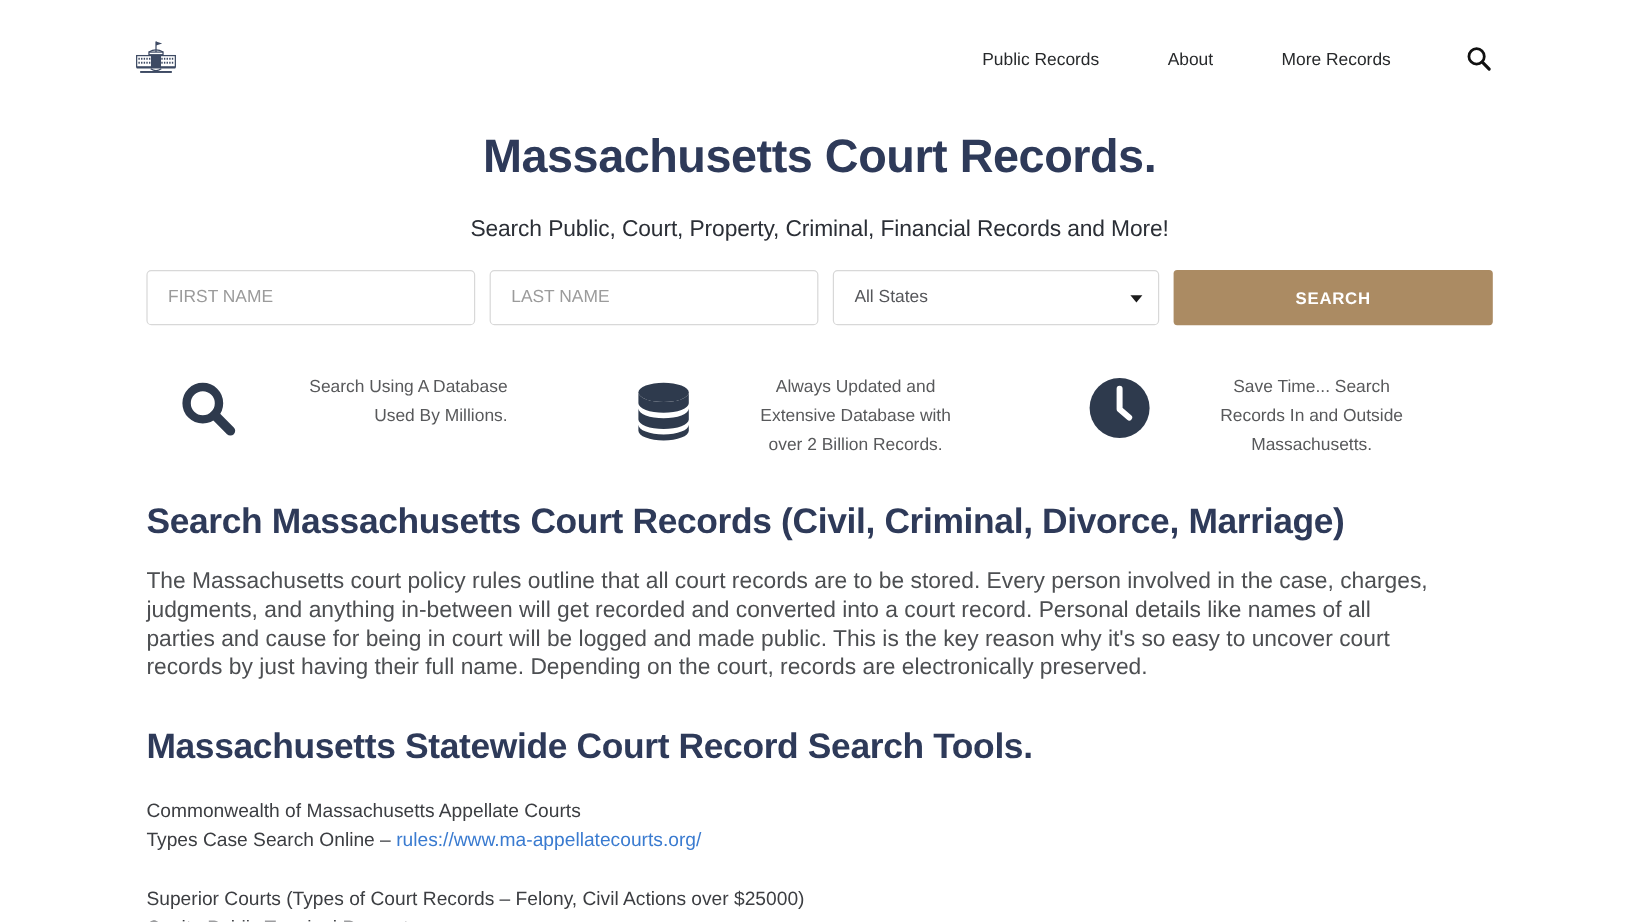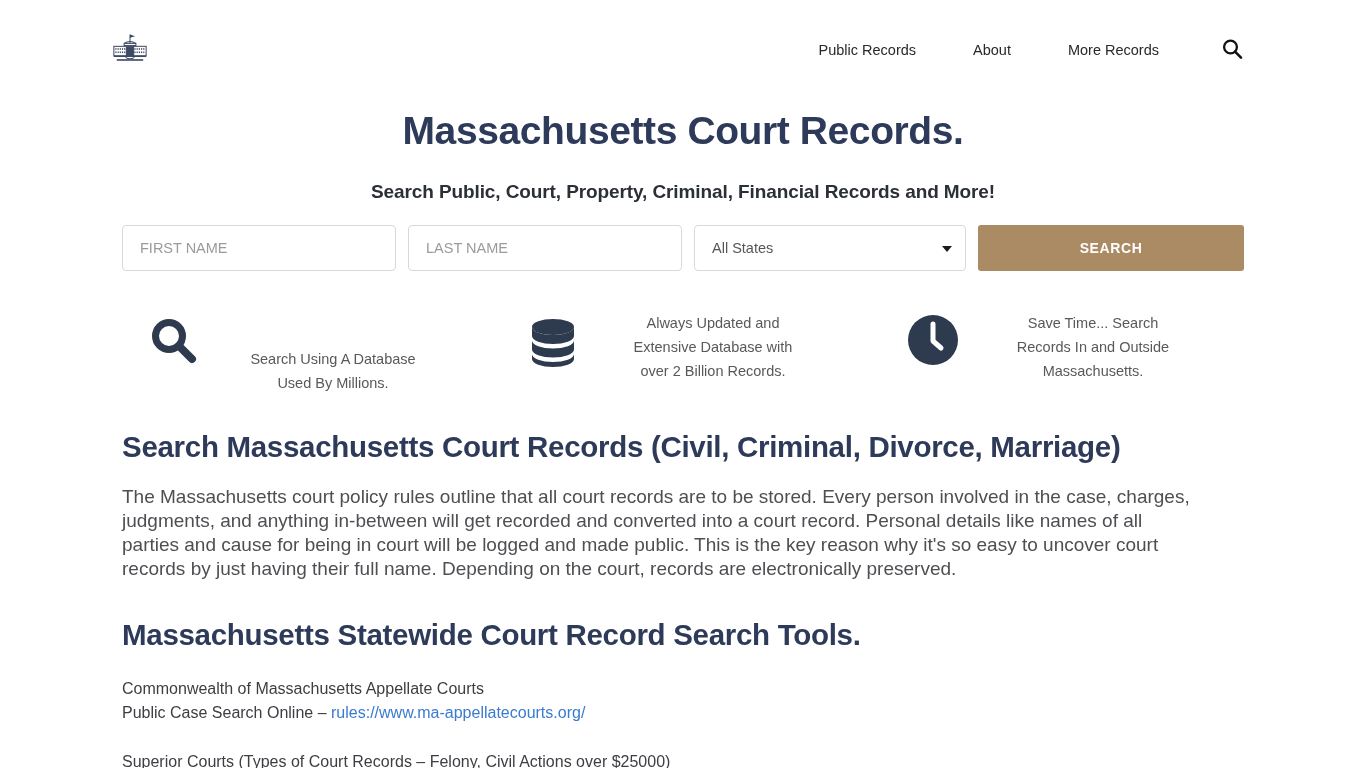--- a/index.html
+++ b/index.html
@@ -64,21 +64,21 @@
   .hero-title {
     font-size: 39px;
     line-height: 1.2;
     font-weight: 700;
     color: #2e3a59;
     letter-spacing: -0.4px;
   }
   .hero-sub {
     margin-top: 26px;
     font-size: 19px;
-    font-weight: 700;
+    font-weight: 400;
     color: #2b2f36;
     letter-spacing: -0.1px;
   }
 
   
   .search-form {
     margin: 22px auto 0;
     width: 1122px;
     display: flex;
     gap: 12px;
@@ -150,21 +150,21 @@
     display: flex;
     justify-content: center;
     padding-top: 2px;
   }
   .feature-text {
     width: 180px;
     font-size: 14.5px;
     line-height: 24px;
     color: #58595b;
   }
-  .f1 .feature-text { text-align: center; margin-top: 36px; }
+  .f1 .feature-text { text-align: right; }
   .f2 .feature-text { text-align: center; }
   .f3 .feature-text { text-align: center; }
 
   
   .article {
     width: 1122px;
     margin: 34px auto 0;
     padding-left: 0;
   }
   .h2 {
@@ -307,21 +307,21 @@
   </section>
 
   <section class="article">
     <h2 class="h2">Search Massachusetts Court Records (Civil, Criminal, Divorce, Marriage)</h2>
     <p class="body-copy">The Massachusetts court policy rules outline that all court records are to be stored. Every person involved in the case, charges, judgments, and anything in-between will get recorded and converted into a court record. Personal details like names of all parties and cause for being in court will be logged and made public. This is the key reason why it's so easy to uncover court records by just having their full name. Depending on the court, records are electronically preserved.</p>
 
     <h2 class="h2 h2-second">Massachusetts Statewide Court Record Search Tools.</h2>
 
     <div class="tool-block">
       <div class="tool-name">Commonwealth of Massachusetts Appellate Courts</div>
-      <div class="tool-line"><span>Public Case Search Online – </span><a class="ext-link" href="#">rules://www.ma-appellatecourts.org/</a></div>
+      <div class="tool-line"><span>Types Case Search Online – </span><a class="ext-link" href="#">rules://www.ma-appellatecourts.org/</a></div>
     </div>
 
     <div class="tool-block tool-block-2">
       <div class="tool-name">Superior Courts (Types of Court Records – Felony, Civil Actions over $25000)</div>
       <div class="tool-line clipped">Onsite Public Terminal Present.</div>
     </div>
   </section>
 
 </div>
 

